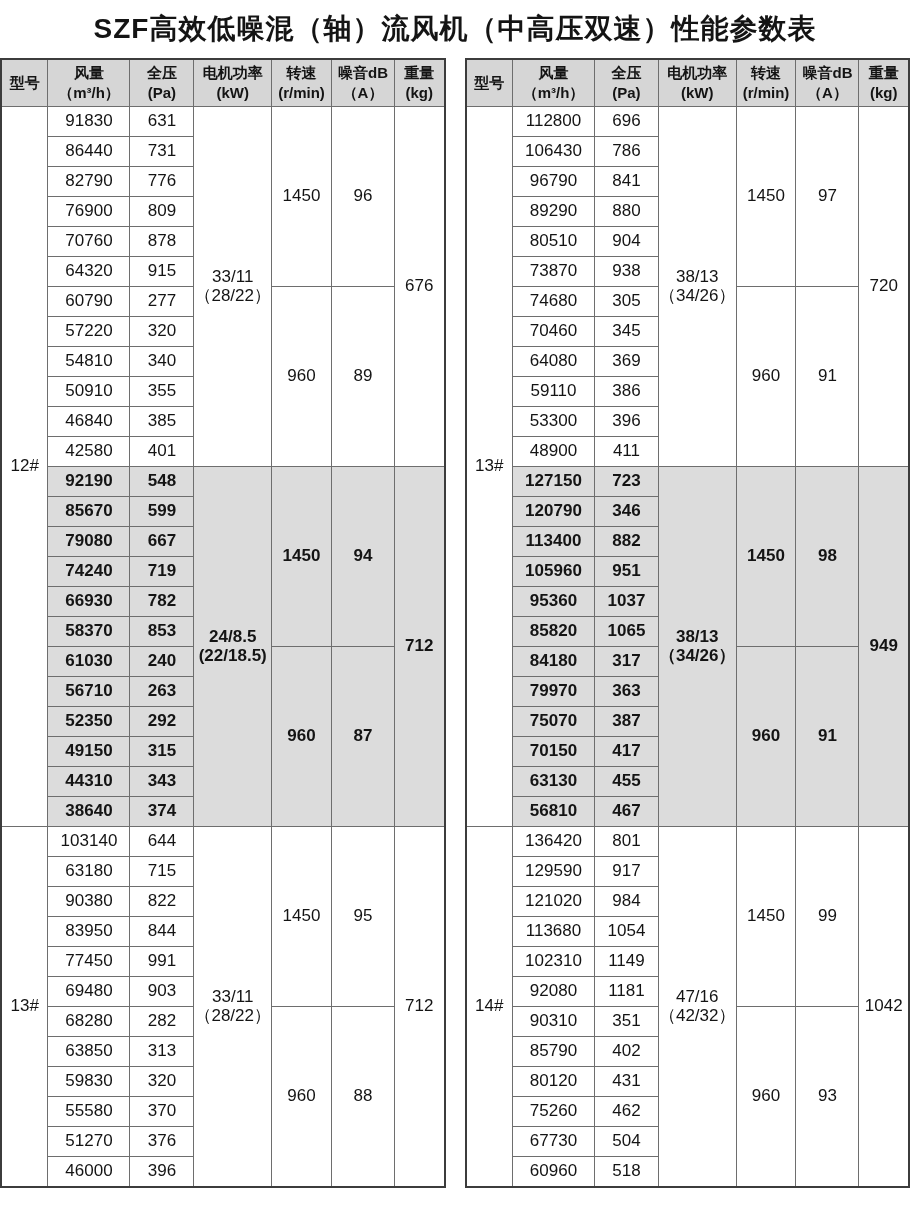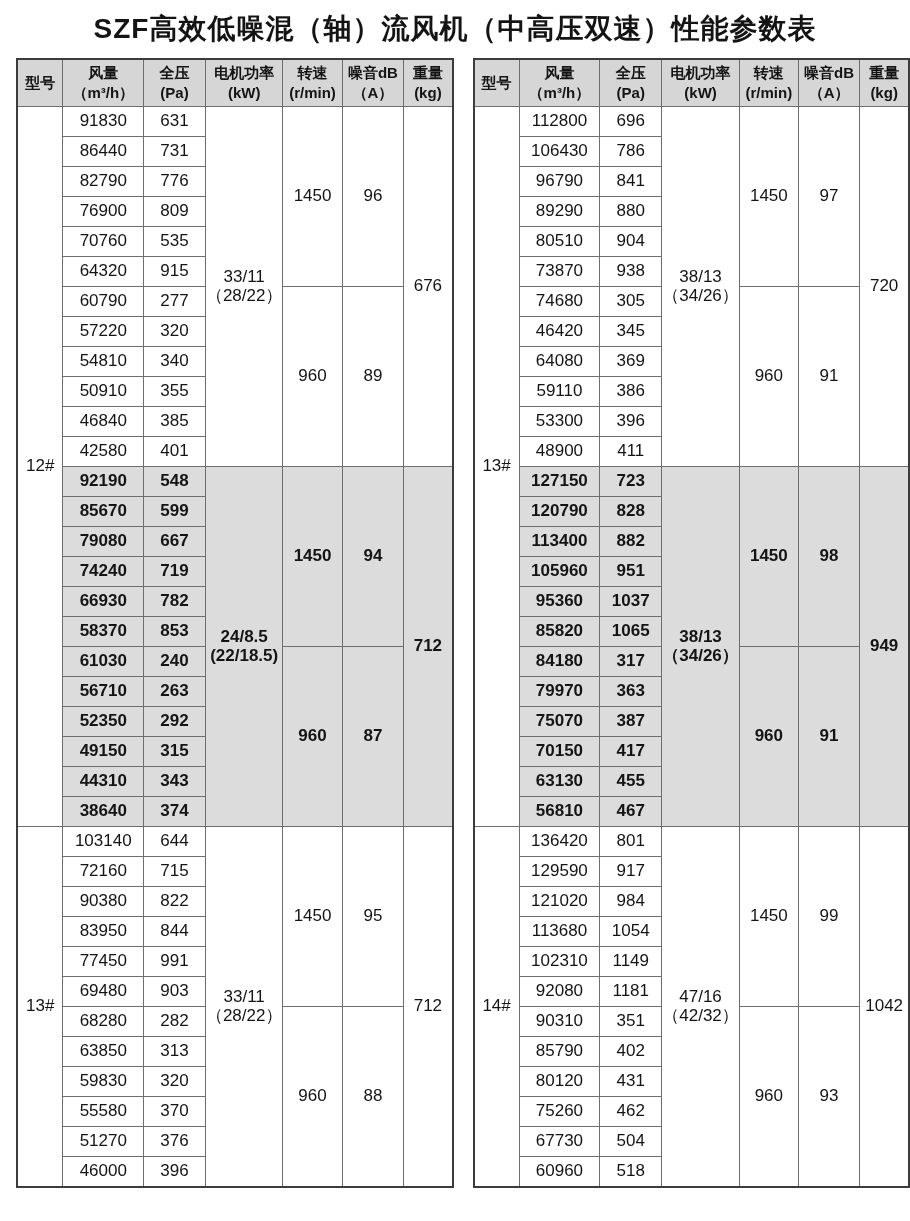--- a/index.html
+++ b/index.html
@@ -5,21 +5,21 @@
   html, body { margin: 0; padding: 0; }
   body {
     width: 910px; height: 1221px; overflow: hidden;
     background: #ffffff; color: #141414;
     font-family: "Liberation Sans", sans-serif;
   }
   .page-title {
     text-align: center; font-size: 28px; font-weight: bold;
     letter-spacing: 1px; margin: 10px 0 10px 0;
   }
-  .tables-wrap { display: flex; justify-content: center; gap: 19px; padding-left: 16px; }
+  .tables-wrap { display: flex; justify-content: center; gap: 19px; }
   table.spec {
     border-collapse: collapse; table-layout: fixed;
     border: 2px solid #3c3c3c;
   }
   table.spec th, table.spec td {
     border: 1px solid #6e6e6e; text-align: center; vertical-align: middle;
     padding: 0; overflow: hidden;
   }
   table.spec thead th {
     background: var(--header-bg, #d6d6d6);
@@ -98,21 +98,21 @@
           <tr>
             <td class="flow-cell">82790</td>
             <td class="pressure-cell">776</td>
           </tr>
           <tr>
             <td class="flow-cell">76900</td>
             <td class="pressure-cell">809</td>
           </tr>
           <tr>
             <td class="flow-cell">70760</td>
-            <td class="pressure-cell">535</td>
+            <td class="pressure-cell">878</td>
           </tr>
           <tr>
             <td class="flow-cell">64320</td>
             <td class="pressure-cell">915</td>
           </tr>
           <tr>
             <td class="flow-cell">60790</td>
             <td class="pressure-cell">277</td>
             <td rowspan="6" class="speed-cell">960</td>
             <td rowspan="6" class="noise-cell">89</td>
@@ -200,21 +200,21 @@
             <td class="pressure-cell">644</td>
             <td rowspan="12" class="power-cell">
               <span class="power-line">33/11</span>
               <span class="power-line">（28/22）</span>
             </td>
             <td rowspan="6" class="speed-cell">1450</td>
             <td rowspan="6" class="noise-cell">95</td>
             <td rowspan="12" class="weight-cell">712</td>
           </tr>
           <tr>
-            <td class="flow-cell">72160</td>
+            <td class="flow-cell">63180</td>
             <td class="pressure-cell">715</td>
           </tr>
           <tr>
             <td class="flow-cell">90380</td>
             <td class="pressure-cell">822</td>
           </tr>
           <tr>
             <td class="flow-cell">83950</td>
             <td class="pressure-cell">844</td>
           </tr>
@@ -328,21 +328,21 @@
             <td class="flow-cell">73870</td>
             <td class="pressure-cell">938</td>
           </tr>
           <tr>
             <td class="flow-cell">74680</td>
             <td class="pressure-cell">305</td>
             <td rowspan="6" class="speed-cell">960</td>
             <td rowspan="6" class="noise-cell">91</td>
           </tr>
           <tr>
-            <td class="flow-cell">46420</td>
+            <td class="flow-cell">70460</td>
             <td class="pressure-cell">345</td>
           </tr>
           <tr>
             <td class="flow-cell">64080</td>
             <td class="pressure-cell">369</td>
           </tr>
           <tr>
             <td class="flow-cell">59110</td>
             <td class="pressure-cell">386</td>
           </tr>
@@ -360,21 +360,21 @@
             <td rowspan="12" class="power-cell shaded">
               <span class="power-line">38/13</span>
               <span class="power-line">（34/26）</span>
             </td>
             <td rowspan="6" class="speed-cell shaded">1450</td>
             <td rowspan="6" class="noise-cell shaded">98</td>
             <td rowspan="12" class="weight-cell shaded">949</td>
           </tr>
           <tr>
             <td class="flow-cell shaded">120790</td>
-            <td class="pressure-cell shaded">828</td>
+            <td class="pressure-cell shaded">346</td>
           </tr>
           <tr>
             <td class="flow-cell shaded">113400</td>
             <td class="pressure-cell shaded">882</td>
           </tr>
           <tr>
             <td class="flow-cell shaded">105960</td>
             <td class="pressure-cell shaded">951</td>
           </tr>
           <tr>

